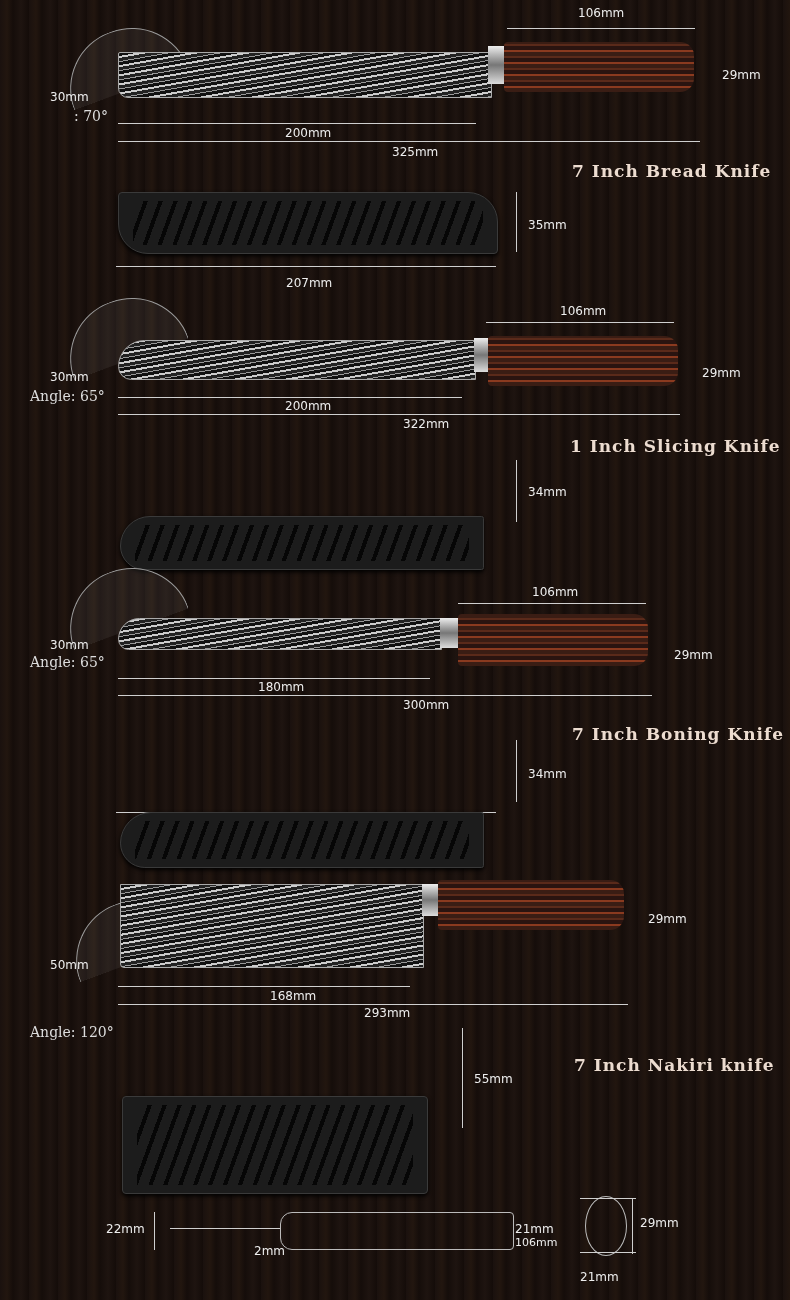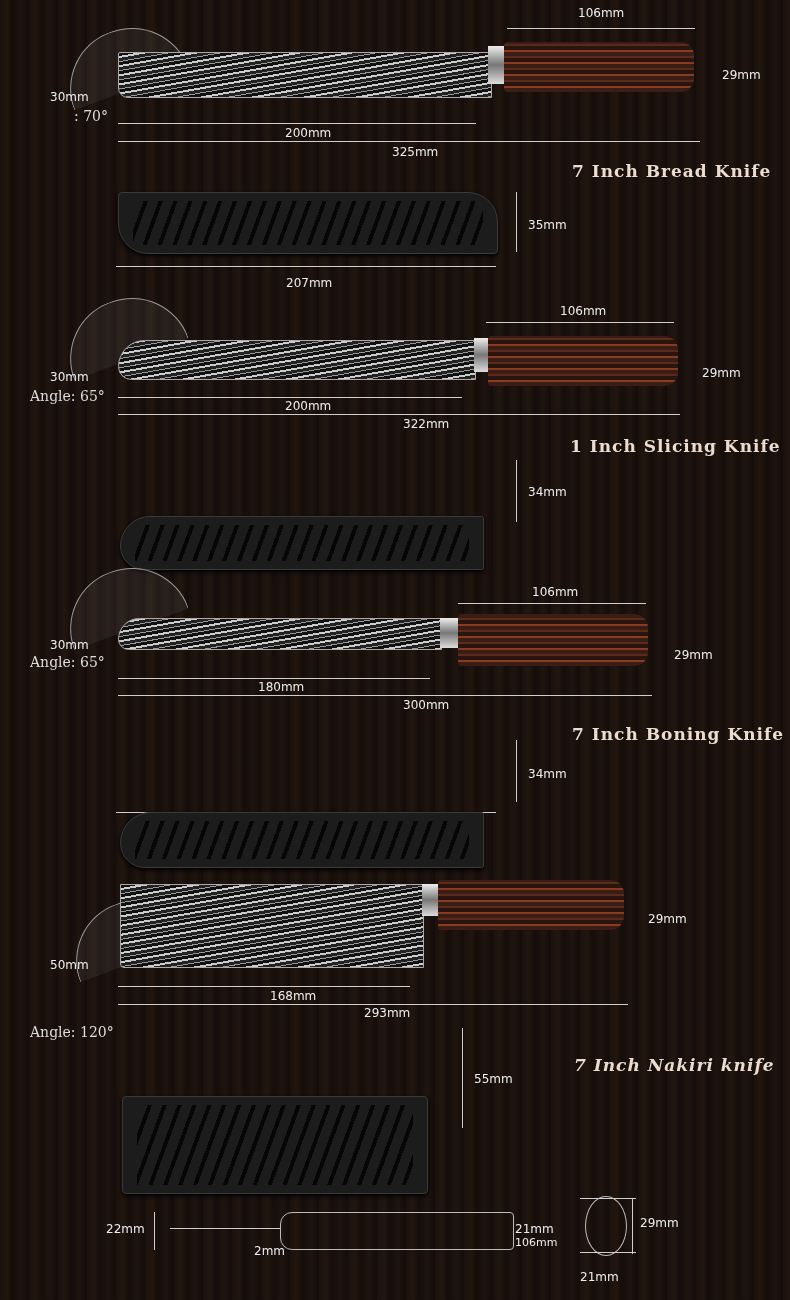--- a/index.html
+++ b/index.html
@@ -92,21 +92,21 @@
   <div class="handle" style="left:438px;top:880px;width:186px;height:50px;"></div>
   <div class="abs dim" style="left:648px;top:912px;">29mm</div>
   <div class="abs dim" style="left:50px;top:958px;">50mm</div>
   <div class="abs angle" style="left:30px;top:976px;margin-top:48px;"><b>Angle</b><span>: 120°</span></div>
   <div class="line" style="left:118px;top:986px;width:292px;height:1px;"></div>
   <div class="abs dim" style="left:270px;top:989px;">168mm</div>
   <div class="line" style="left:118px;top:1004px;width:510px;height:1px;"></div>
   <div class="abs dim" style="left:364px;top:1006px;">293mm</div>
   <div class="line" style="left:462px;top:1028px;width:1px;height:100px;"></div>
   <div class="abs dim" style="left:474px;top:1072px;">55mm</div>
-  <div class="abs title" style="left:574px;top:1055px;font-style:italic;">7 Inch Nakiri knife</div>
+  <div class="abs title" style="left:574px;top:1055px;">7 Inch Nakiri knife</div>
   <div class="sheath" style="left:122px;top:1096px;width:304px;height:96px;border-radius:4px;"></div>
 </div>
 
 <div>
   <div class="abs dim" style="left:106px;top:1222px;text-align:right;">22mm</div>
   <div class="line" style="left:154px;top:1212px;width:1px;height:38px;"></div>
   <div class="line" style="left:170px;top:1228px;width:110px;height:1px;"></div>
   <div class="abs" style="left:280px;top:1212px;width:232px;height:36px;border:1px solid #bbb;border-radius:12px 4px 4px 12px;"></div>
   <div class="abs dim" style="left:254px;top:1244px;">2mm</div>
   <div class="abs dim" style="left:515px;top:1222px;">21mm</div>

